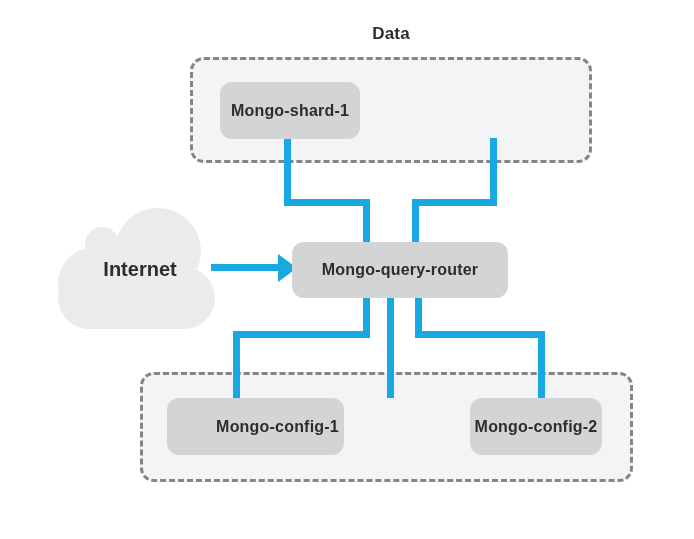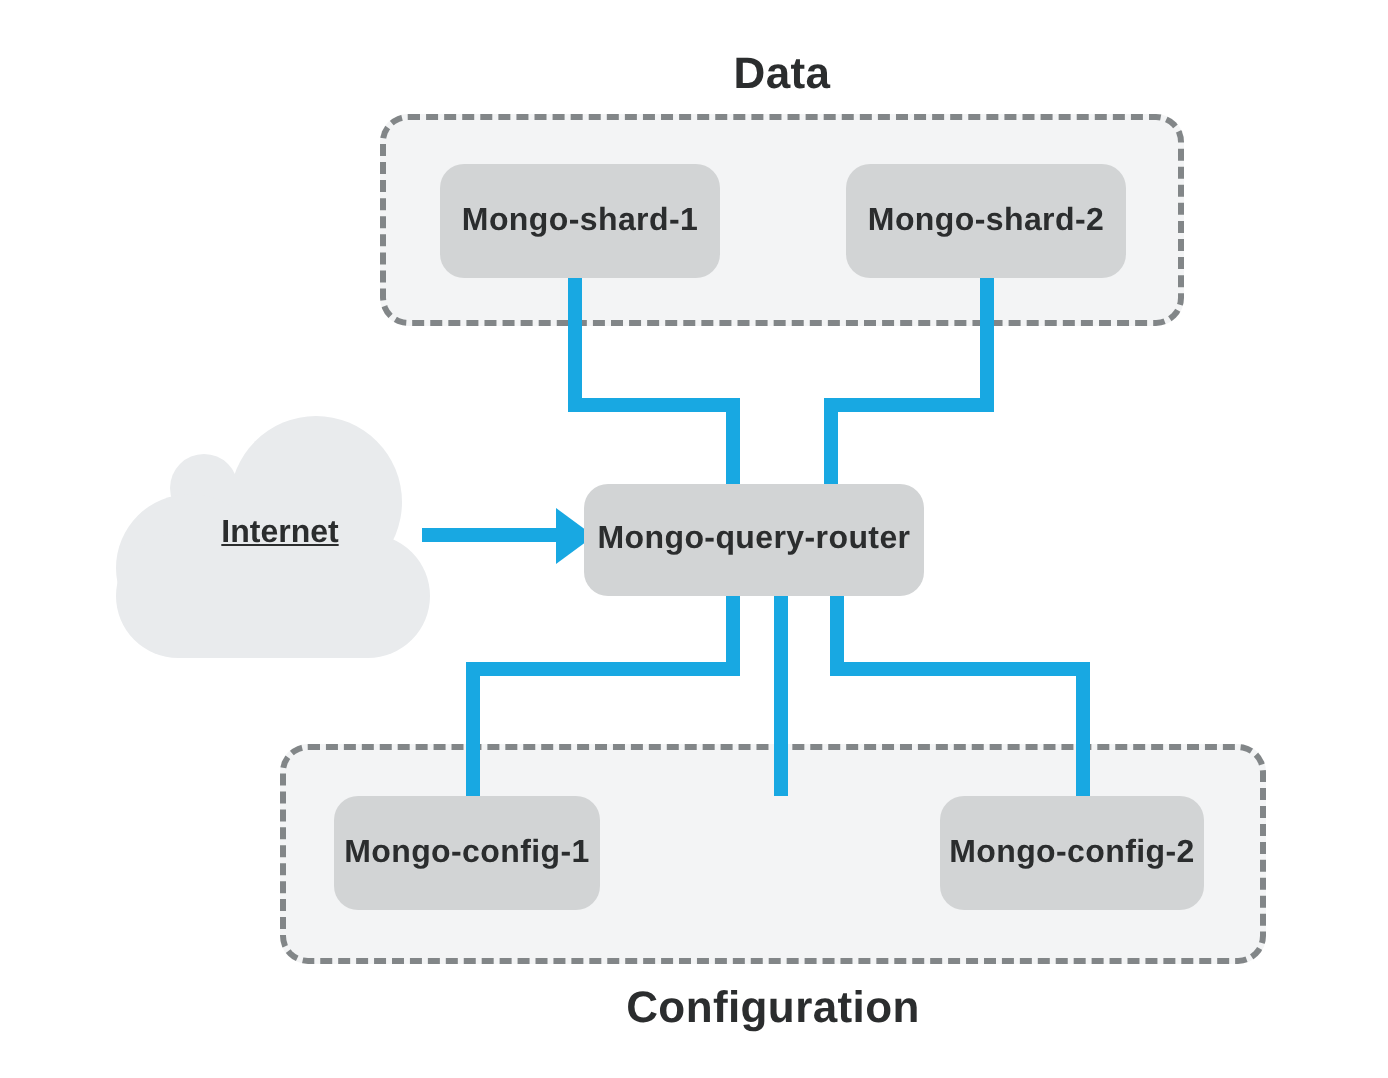--- a/index.html
+++ b/index.html
@@ -20,44 +20,43 @@
   .group{
     position:absolute;
     background:var(--group-fill);
     border:3px dashed var(--group-border);
     border-radius:14px;
     box-sizing:border-box;
     z-index:1;
   }
   .group-label{
     position:absolute;
-    font-size:22px;font-weight:700;color:var(--node-text);
+    font-size:17px;font-weight:700;color:var(--node-text);
     text-align:center;letter-spacing:.2px;
     z-index:2;
   }
   .node{
     position:absolute;
     background:var(--node-fill);
     border-radius:12px;
     display:flex;align-items:center;justify-content:center;
     font-size:16px;font-weight:700;color:var(--node-text);
     letter-spacing:.2px;
     z-index:4;
   }
   .conn{
     position:absolute;
     background:var(--connector-blue);
     z-index:3;
   }
   .cloud{position:absolute;left:55px;top:206px;width:162px;height:126px;z-index:2;}
   .cloud-label{
     position:absolute;left:75px;top:258px;width:130px;
-    text-align:center;font-size:16px;font-weight:700;color:var(--node-text);
+    text-align:center;font-size:20px;font-weight:700;color:var(--node-text);
     z-index:3;
-    text-decoration:underline;
   }
   .arrow-shaft{
     position:absolute;left:211px;top:264px;width:69px;height:7px;
     background:var(--connector-blue);z-index:3;
   }
   .arrow-head{
     position:absolute;left:278px;top:254px;width:0;height:0;
     border-top:14px solid transparent;
     border-bottom:14px solid transparent;
     border-left:19px solid var(--connector-blue);
@@ -78,35 +77,34 @@
   .c-c3-h {left:415px;top:331px;width:130px;height:7px;}
   .c-c3-v2{left:538px;top:331px;width:7px;height:67px;}
   
   .data-group{left:190px;top:57px;width:402px;height:106px;}
   .data-label{left:190px;top:24px;width:402px;}
   .config-group{left:140px;top:372px;width:493px;height:110px;}
   .config-label{left:140px;top:491px;width:493px;}
   
   .n-shard1{left:220px;top:82px;width:140px;height:57px;}
   .n-shard2{left:423px;top:82px;width:140px;height:57px;}
-  .n-router{left:292px;top:242px;width:170px;height:56px;}
-  .n-config1{left:167px;top:398px;width:133px;height:57px;}
+  .n-router{left:292px;top:242px;width:216px;height:56px;}
+  .n-config1{left:167px;top:398px;width:133px;height:57px;padding-left:44px;}
   .n-config2{left:318px;top:398px;width:132px;height:57px;}
   .n-config3{left:470px;top:398px;width:132px;height:57px;}
 </style>
 </head>
 <body>
 
 <div class="canvas">
 
   <div class="group-label data-label">Data</div>
   <div class="group data-group"></div>
 
   <div class="group config-group"></div>
-  <div class="group-label config-label">Configuration</div>
 
   <svg class="cloud" viewBox="0 0 162 124" xmlns="http://www.w3.org/2000/svg">
     <g fill="var(--cloud-fill)">
       <circle cx="103" cy="44" r="43"></circle>
       <circle cx="47" cy="37" r="17"></circle>
       <circle cx="40" cy="77" r="37"></circle>
       <rect x="3" y="60" width="157" height="62" rx="31"></rect>
     </g>
   </svg>
   <div class="cloud-label">Internet</div>
@@ -126,18 +124,17 @@
   <div class="conn c-c1-h"></div>
   <div class="conn c-c1-v2"></div>
 
   <div class="conn c-c2-v"></div>
 
   <div class="conn c-c3-v1"></div>
   <div class="conn c-c3-h"></div>
   <div class="conn c-c3-v2"></div>
 
   <div class="node n-shard1">Mongo-shard-1</div>
-  <div class="node n-shard2">Mongo-shard-2</div>
   <div class="node n-router">Mongo-query-router</div>
   <div class="node n-config1">Mongo-config-1</div>
   <div class="node n-config3">Mongo-config-2</div>
 
 </div>
 
 </body></html>

